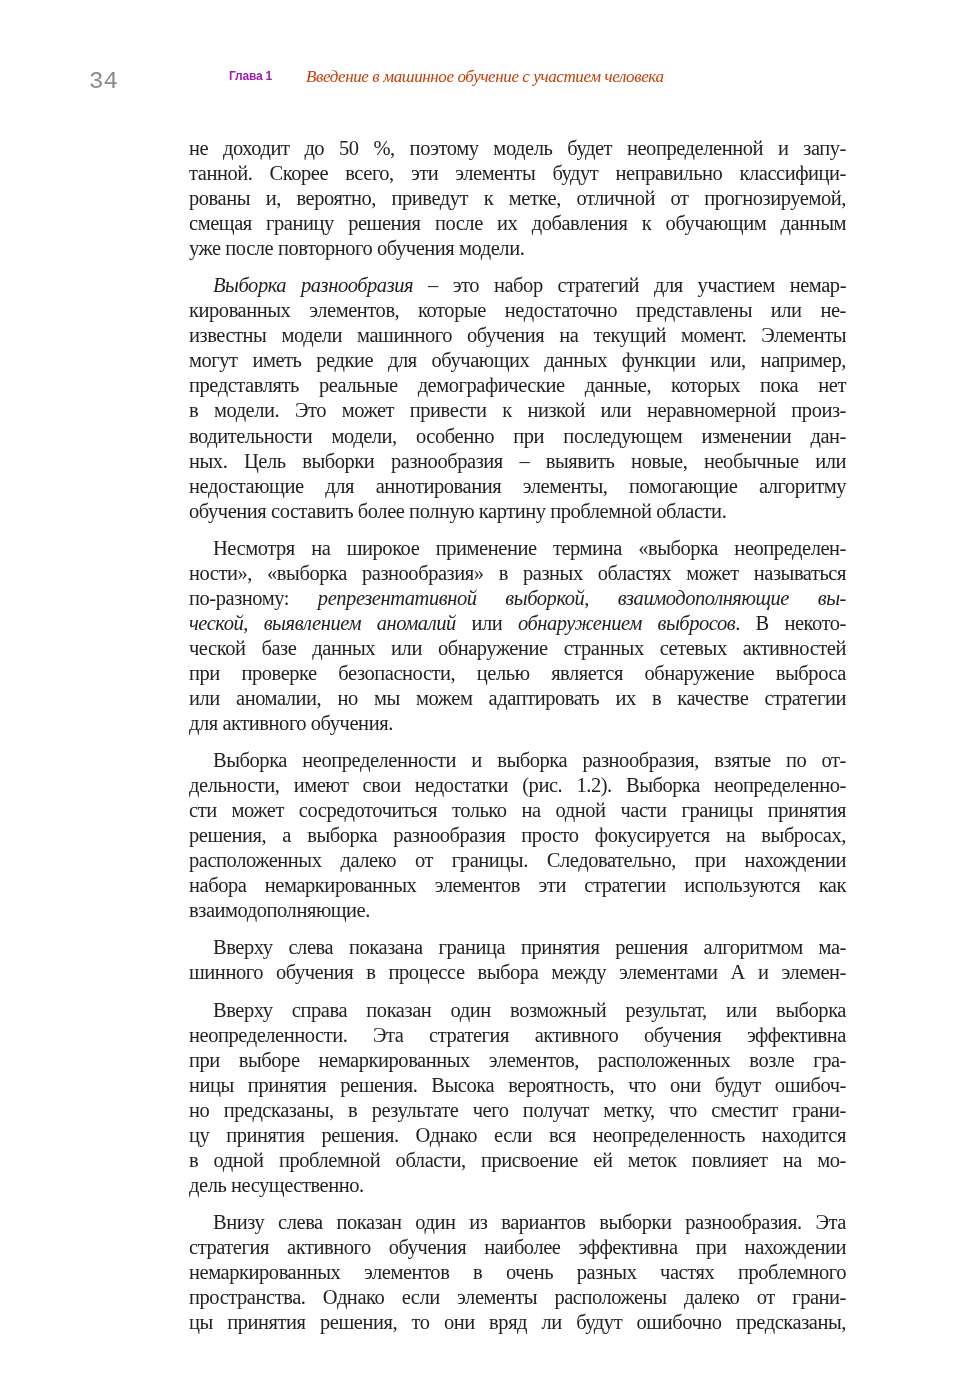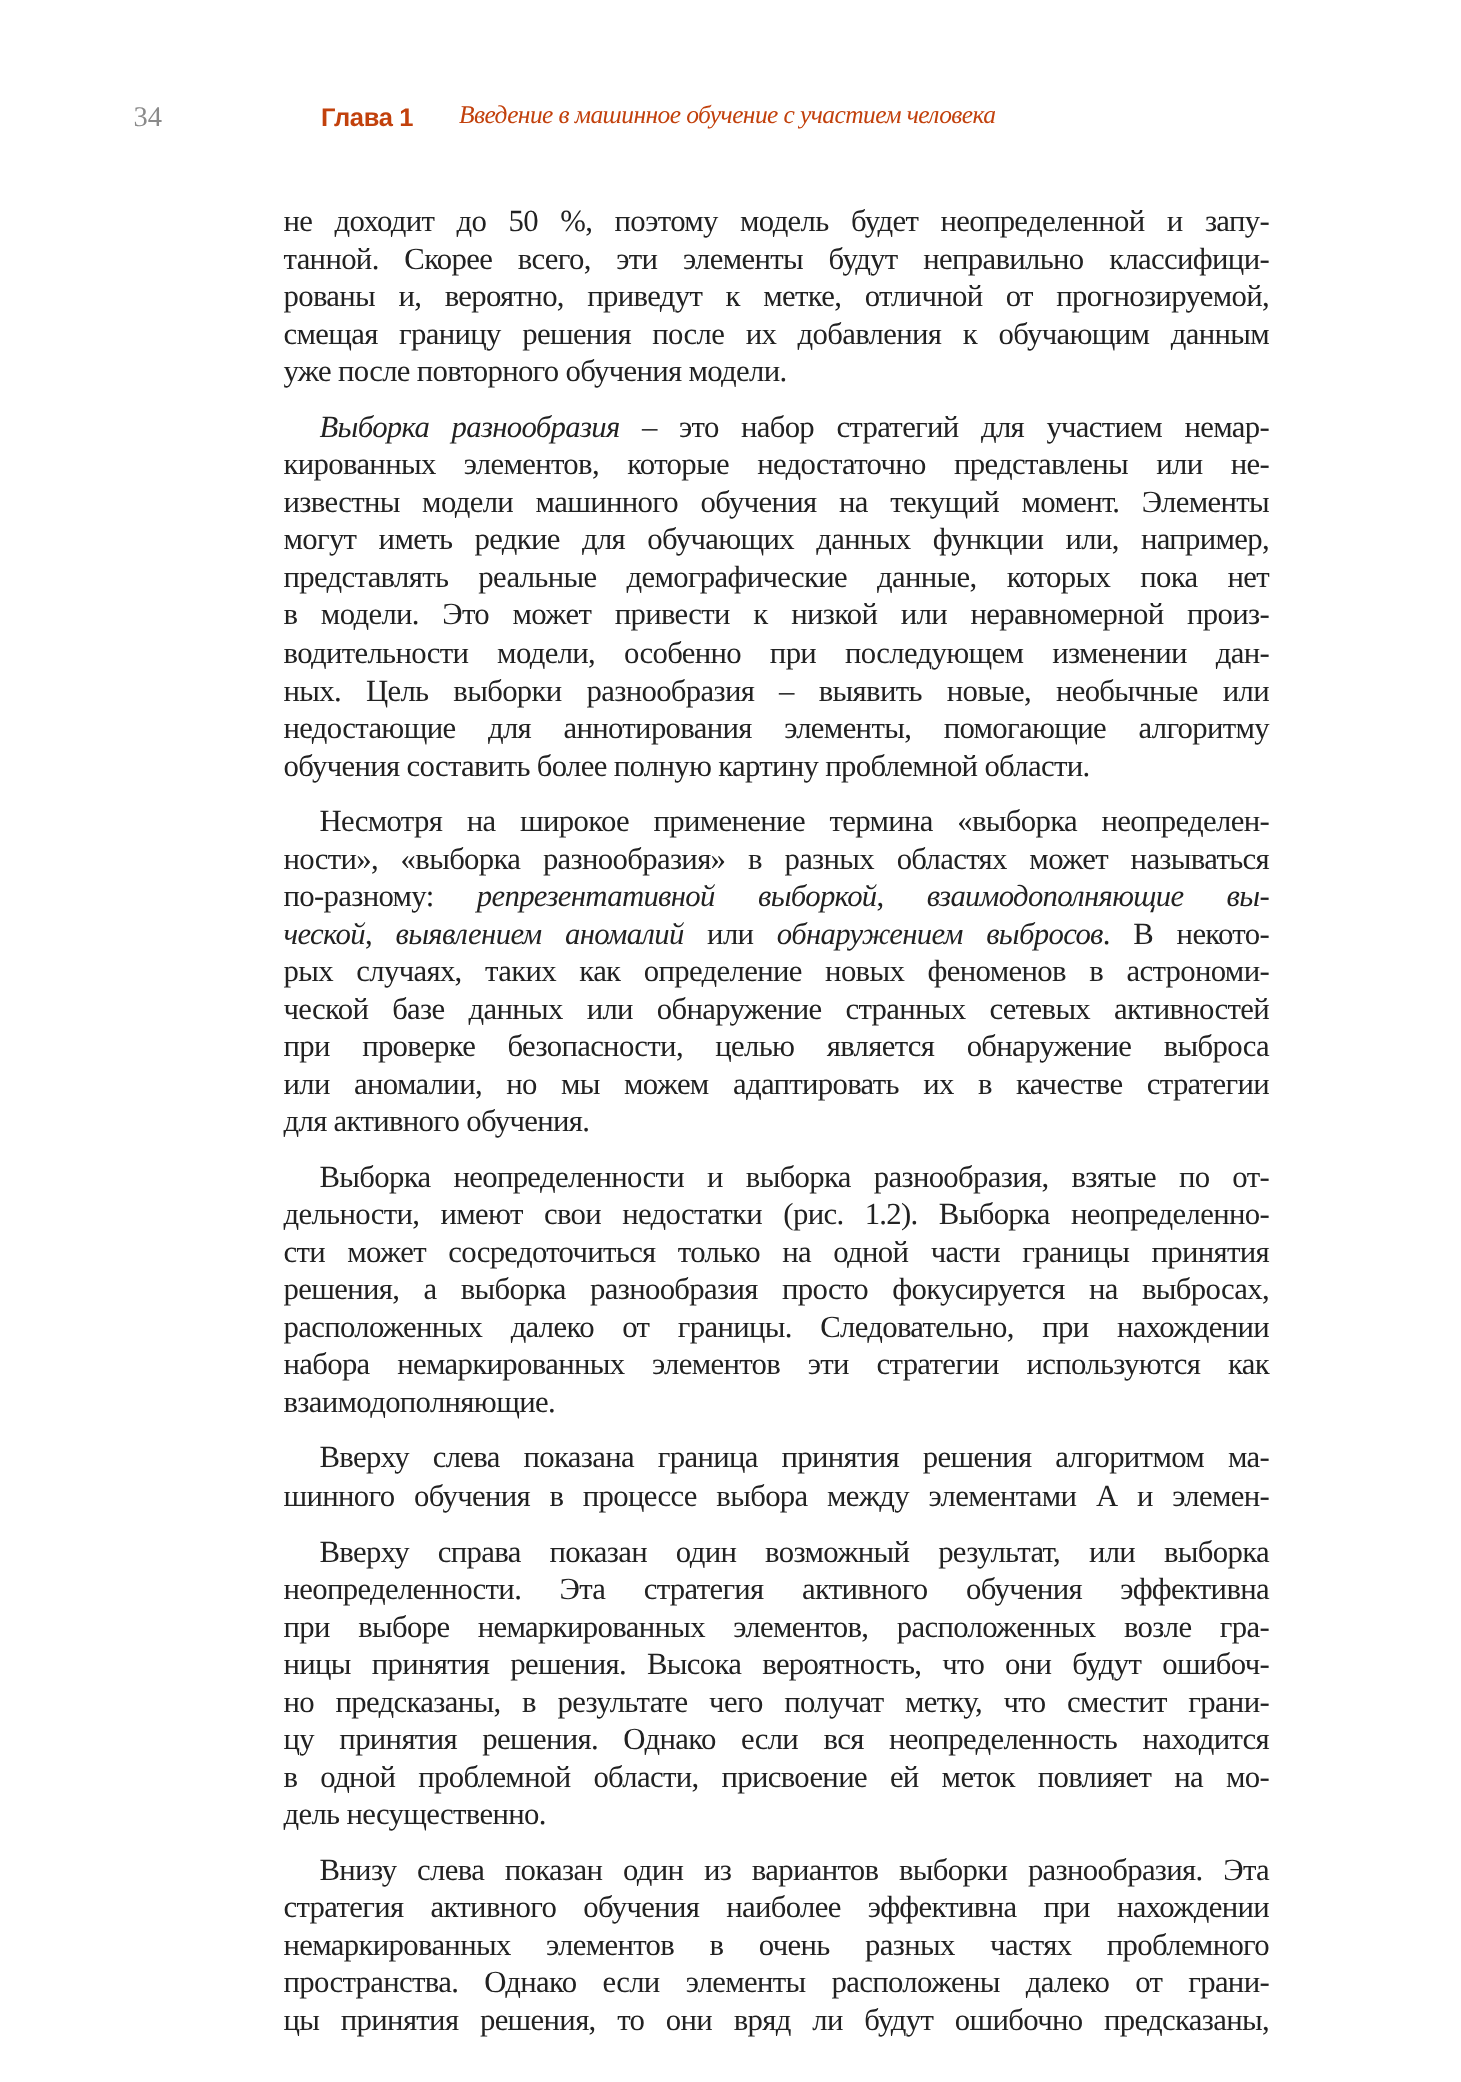--- a/index.html
+++ b/index.html
@@ -2,26 +2,26 @@
 <html><head>
 <meta charset="utf-8">
 <style>
   html, body { margin: 0; padding: 0; background: #ffffff; }
   body { width: 974px; height: 1388px; position: relative; overflow: hidden; }
   .header {
     position: absolute; top: 66px; left: 0; width: 974px; height: 30px;
     font-family: "Liberation Serif", serif; color: #8a8a8a;
   }
   .page-number {
-    position: absolute; left: 89px; top: 2px; font-size: 19px;
-    font-family: Liberation Serif, serif; color: #8a8a8a;
+    position: absolute; left: 89px; top: 2px; font-size: 24px;
+    font-family: Liberation Mono, monospace; color: #8a8a8a;
   }
   .chapter-label {
-    position: absolute; left: 214px; top: 3px; font-size: 17px; font-weight: bold;
-    font-family: "Liberation Sans Narrow", "Liberation Sans", sans-serif; color: #c2410c;
+    position: absolute; left: 229px; top: 3px; font-size: 12px; font-weight: bold;
+    font-family: "Liberation Sans Narrow", "Liberation Sans", sans-serif; color: #a21caf;
     letter-spacing: -0.2px;
   }
   .chapter-title {
     position: absolute; left: 306px; top: 1px; font-size: 17px; font-style: italic;
     font-family: "Liberation Serif", serif; color: #c2410c; letter-spacing: -0.4px;
   }
   .body-text {
     position: absolute; left: 177px; top: 124px; width: 681px;
     font-family: "Liberation Serif", serif; font-size: 20.5px; color: #222222;
   }
@@ -65,21 +65,20 @@
     <div class="line">ных. Цель выборки разнообразия – выявить новые, необычные или</div>
     <div class="line">недостающие для аннотирования элементы, помогающие алгоритму</div>
     <div class="line last">обучения составить более полную картину проблемной области.</div>
   </div>
 
   <div class="para">
     <div class="line indent">Несмотря на широкое применение термина «выборка неопределен-</div>
     <div class="line">ности», «выборка разнообразия» в разных областях может называться</div>
     <div class="line"><span>по-разному: </span><em>репрезентативной выборкой</em><span>, </span><em>взаимодополняющие вы-</em></div>
     <div class="line"><em>ческой</em><span>, </span><em>выявлением аномалий</em><span> или </span><em>обнаружением выбросов</em><span>. В некото-</span></div>
-    <div class="line">рых случаях, таких как определение новых феноменов в астрономи-</div>
     <div class="line">ческой базе данных или обнаружение странных сетевых активностей</div>
     <div class="line">при проверке безопасности, целью является обнаружение выброса</div>
     <div class="line">или аномалии, но мы можем адаптировать их в качестве стратегии</div>
     <div class="line last">для активного обучения.</div>
   </div>
 
   <div class="para">
     <div class="line indent">Выборка неопределенности и выборка разнообразия, взятые по от-</div>
     <div class="line">дельности, имеют свои недостатки (рис. 1.2). Выборка неопределенно-</div>
     <div class="line">сти может сосредоточиться только на одной части границы принятия</div>

